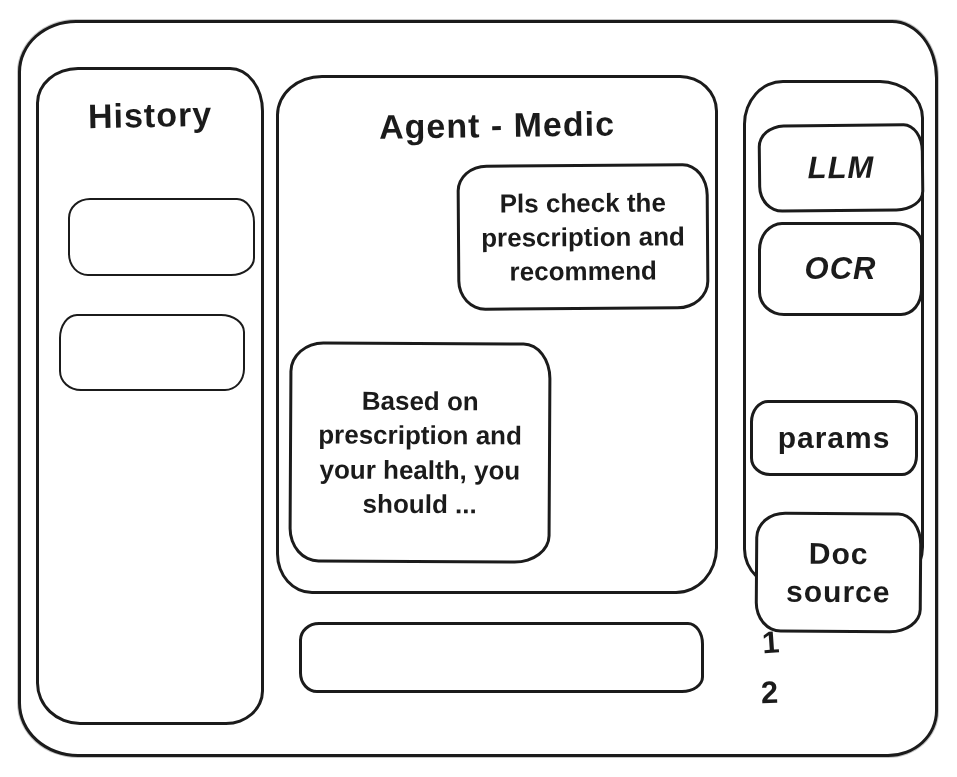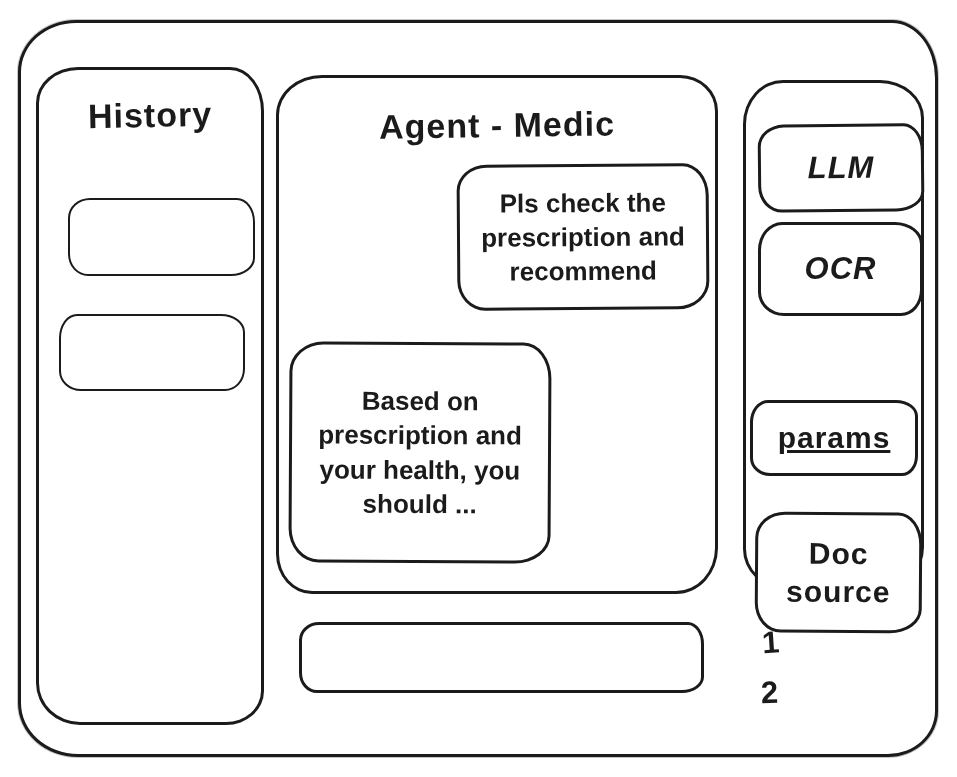--- a/index.html
+++ b/index.html
@@ -120,21 +120,20 @@
   }
   .tool-btn-ocr {
     left: 12px; top: 139px; width: 165px; height: 94px;
     border-radius: 24px 28px 22px 26px / 28px 22px 26px 24px;
     font-style: italic;
   }
   .tool-btn-params {
     left: 4px; top: 317px; width: 168px; height: 76px;
     border-radius: 18px 22px 16px 20px / 22px 16px 20px 18px;
     font-size: 30px;
-    text-decoration: underline;
   }
   .tool-btn-docsource {
     left: 9px; top: 429px; width: 167px; height: 121px;
     border-radius: 30px 24px 32px 26px / 26px 32px 24px 30px;
     font-size: 30px;
     padding: 0 18px;
     transform: rotate(0.4deg);
   }
   .doc-num {
     position: absolute;

